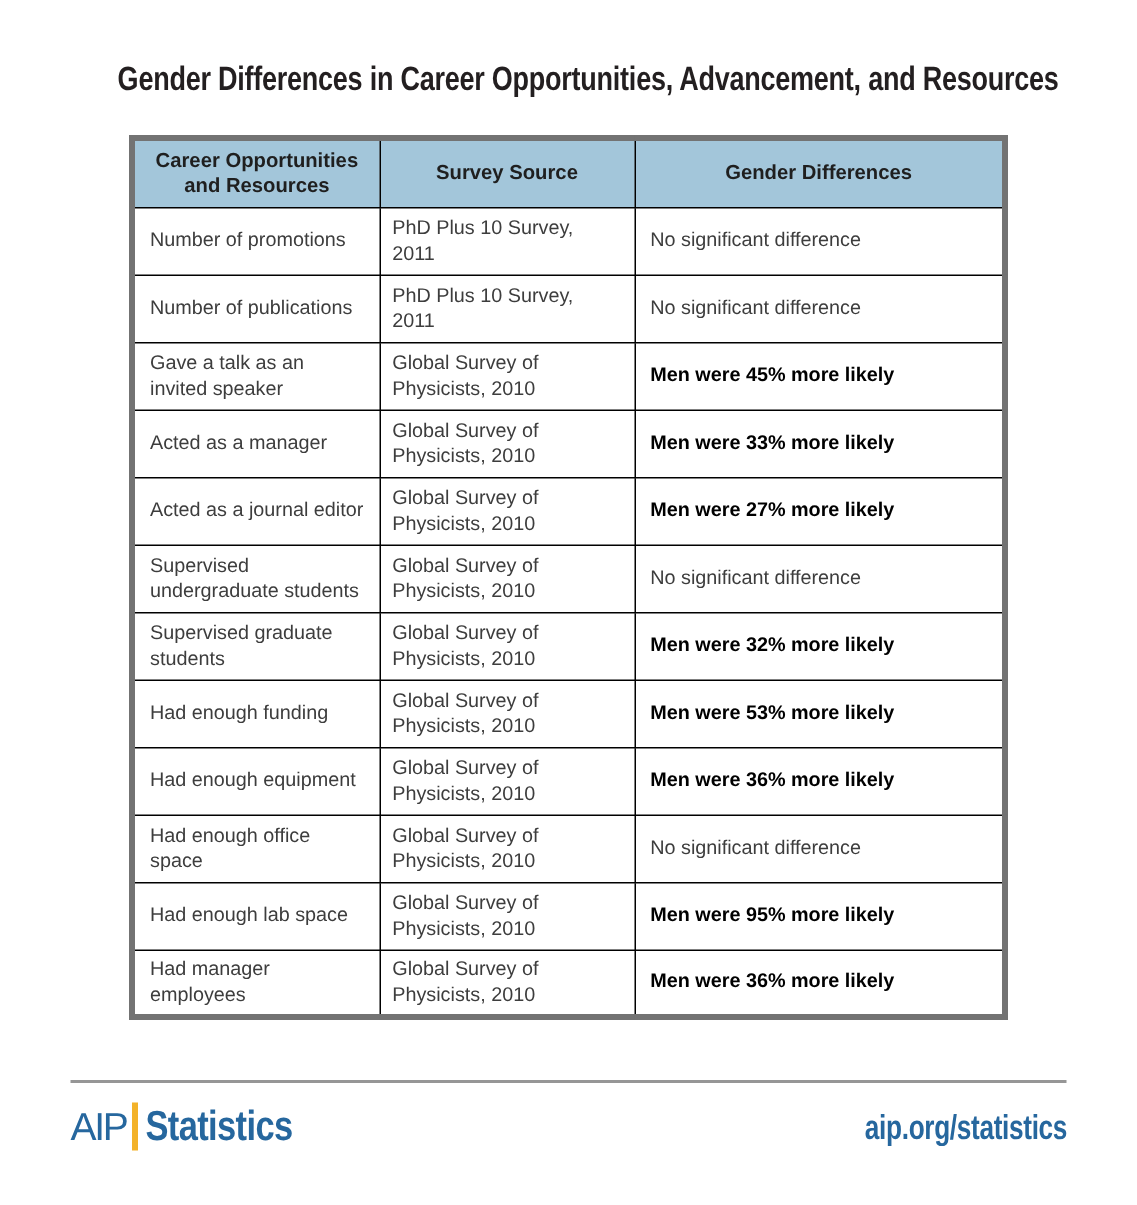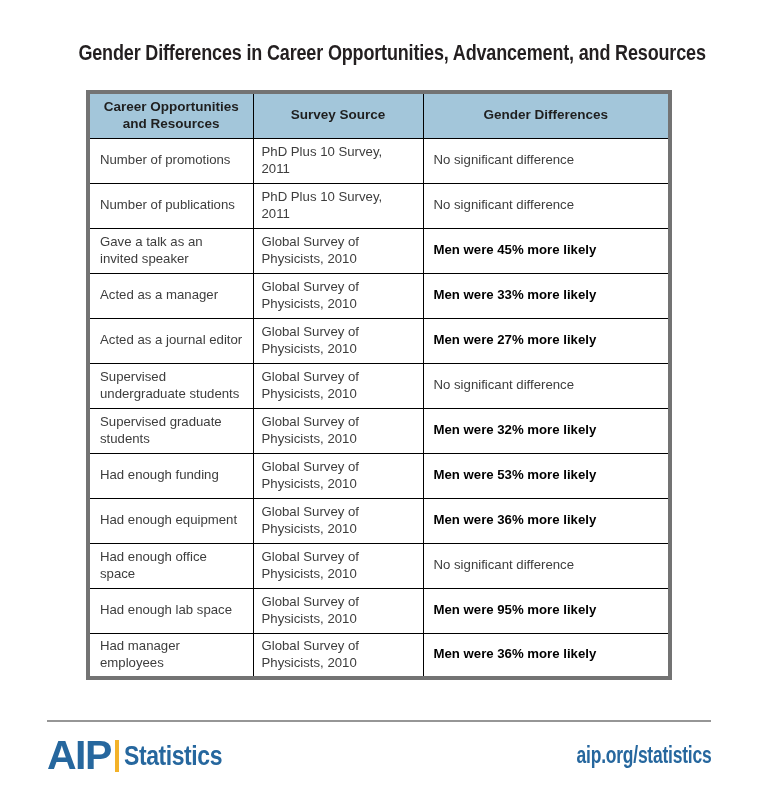--- a/index.html
+++ b/index.html
@@ -70,22 +70,22 @@
   }
   .footer {
     width: 664px;
     margin: 13px auto 0 auto;
     display: flex;
     justify-content: space-between;
     align-items: center;
   }
   .logo { display: flex; align-items: center; }
   .logo-aip {
-    font-size: 41px;
-    font-weight: bold;
+    font-size: 26px;
+    font-weight: normal;
     color: var(--brand-blue, #26679e);
     letter-spacing: -1.5px;
     line-height: 1;
   }
   .logo-bar {
     display: inline-block;
     width: 4px;
     height: 32px;
     background: var(--brand-gold, #f3b229);
     margin: 0 5px 0 4px;

